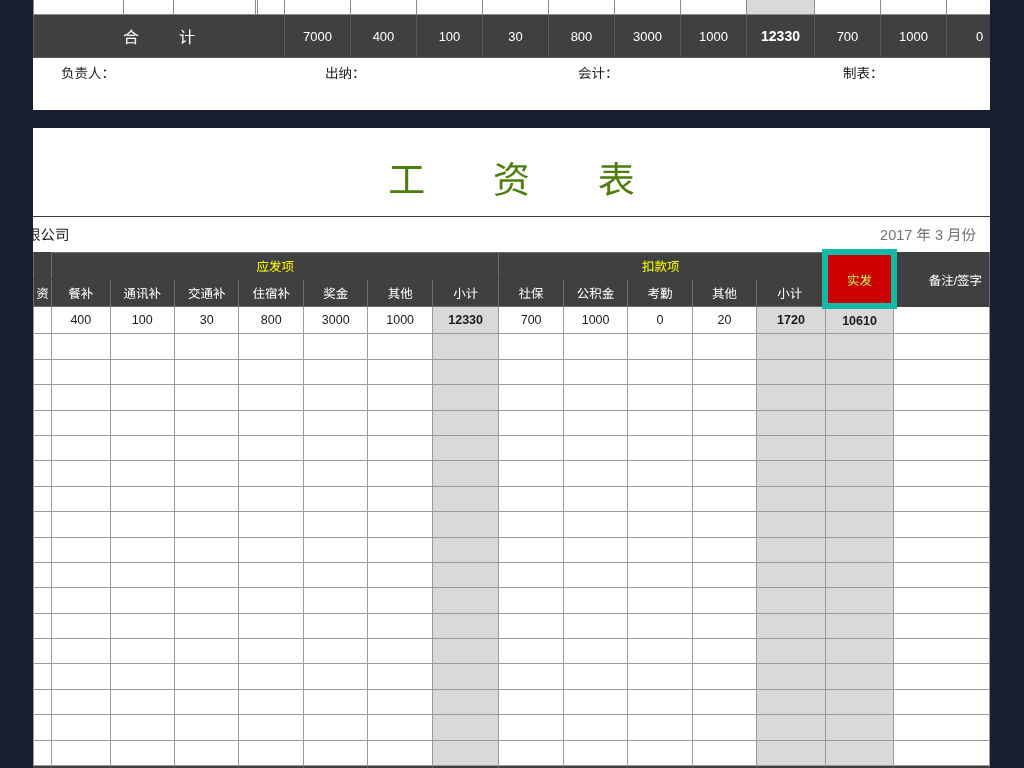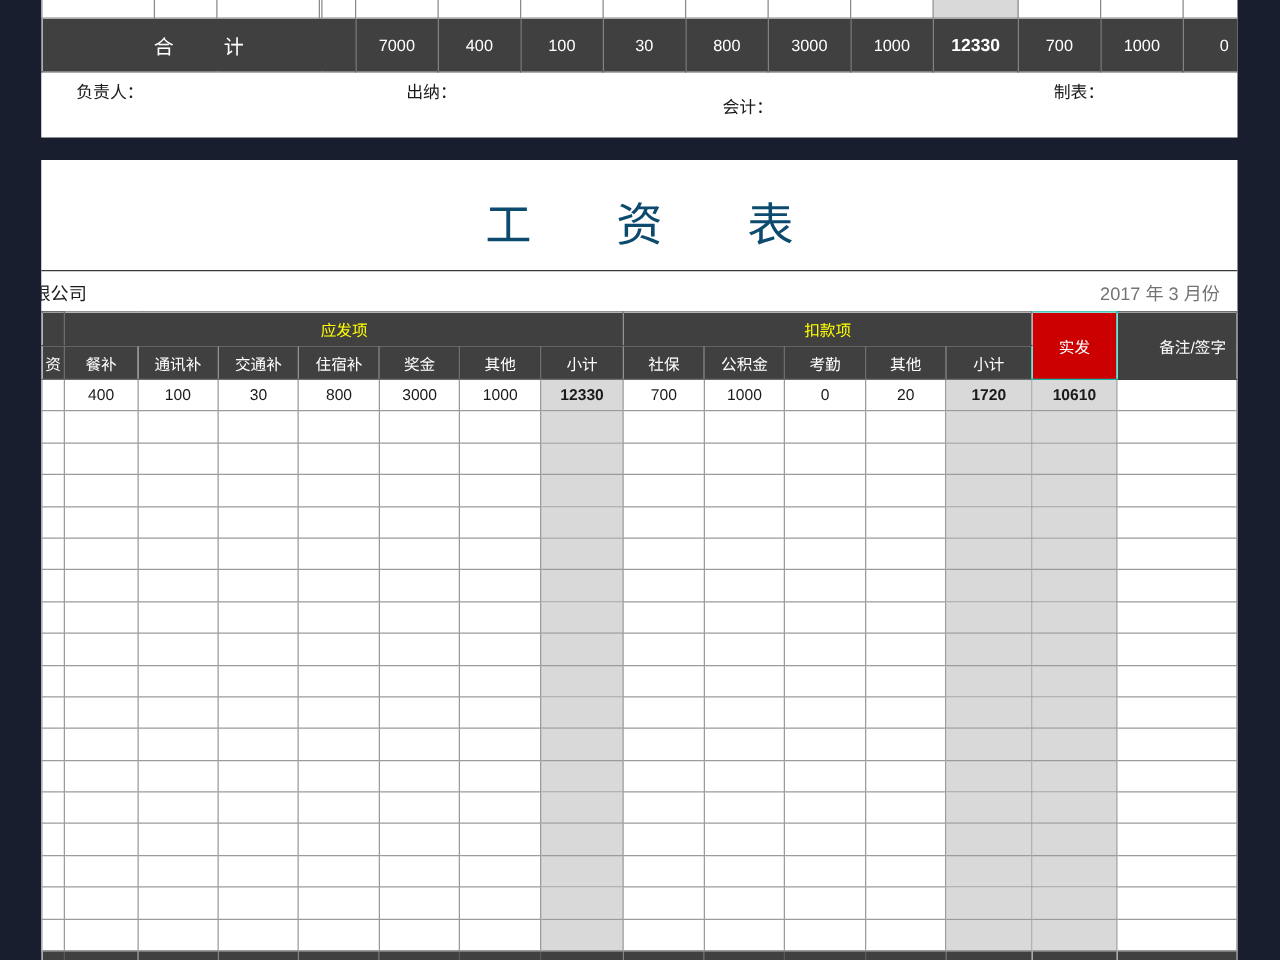--- a/index.html
+++ b/index.html
@@ -90,37 +90,37 @@
     display: block;
   }
   .sign-item {
     position: absolute;
     font-size: 13.5px;
     color: #1a1a1a;
     top: 10px;
   }
   #sign-0 { left: 28px; }
   #sign-1 { left: 292px; }
-  #sign-2 { left: 545px; margin-top: 12px; }
+  #sign-2 { left: 545px; }
   #sign-3 { left: 810px; }
 
   
   .title-band {
     position: relative;
     height: 88px;
     border-bottom: 1.5px solid #3a3a3a;
   }
   .sheet-title {
     position: absolute;
     left: 0;
     right: 0;
     top: 22px;
     text-align: center;
     font-size: 37px;
-    color: #0c4a6e;
+    color: #4d7c0f;
     letter-spacing: 28px;
     text-indent: 28px;
     font-family: "DejaVu Sans", "Liberation Sans", sans-serif;
   }
 
   .meta-band {
     position: relative;
     height: 32px;
   }
   .meta-left {
@@ -156,22 +156,22 @@
   }
   #main-grid th.group-empty {
     background: #404040;
     border: 1px solid #404040;
     border-left-color: #6d6d6d;
     border-right-color: #6d6d6d;
     padding-left: 25px;
   }
   #main-grid th.red {
     background: #cc0000;
-    color: #ffffff;
-    border: 1px solid #14b8a6;
+    color: #bef264;
+    border: 6px solid #14b8a6;
   }
   #main-grid td.body {
     height: 24.4px;
     background: #ffffff;
     border: 1px solid #9b9b9b;
     font-size: 12.5px;
   }
   #main-grid td.shade { background: #d9d9d9; }
   #main-grid td.bold { font-weight: bold; font-size: 12.5px; }
   #main-grid tr.total-row td {

